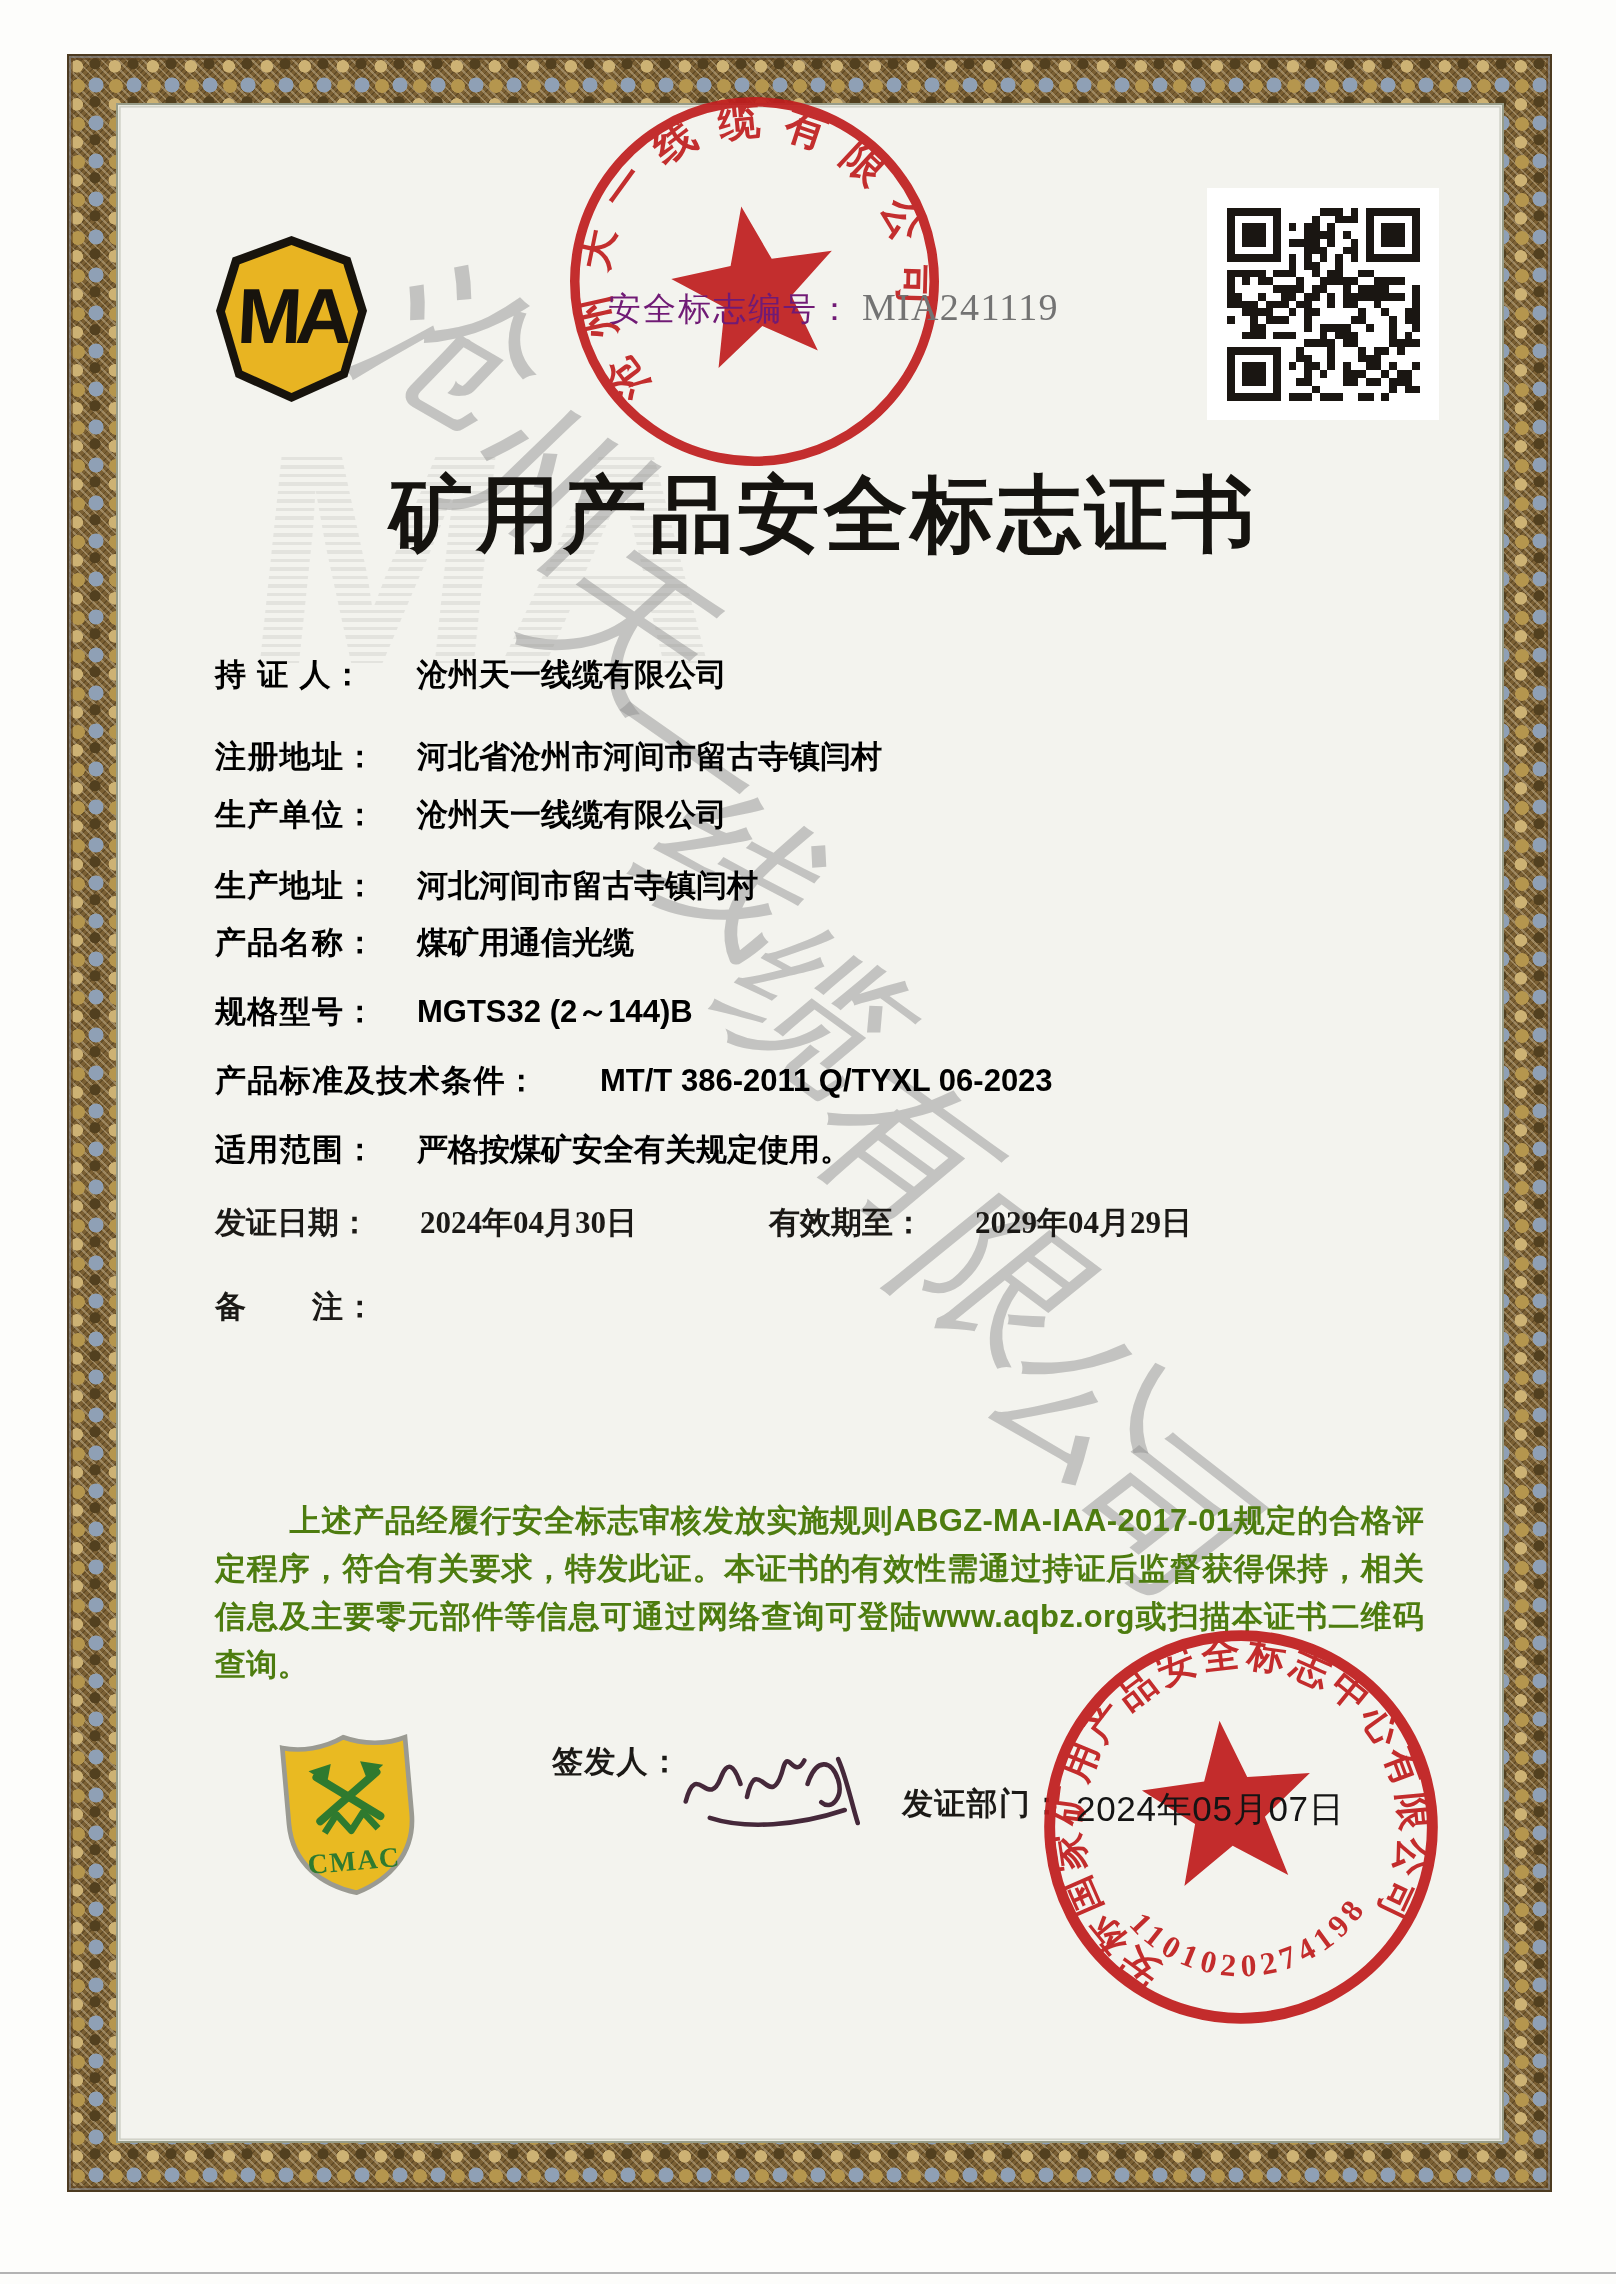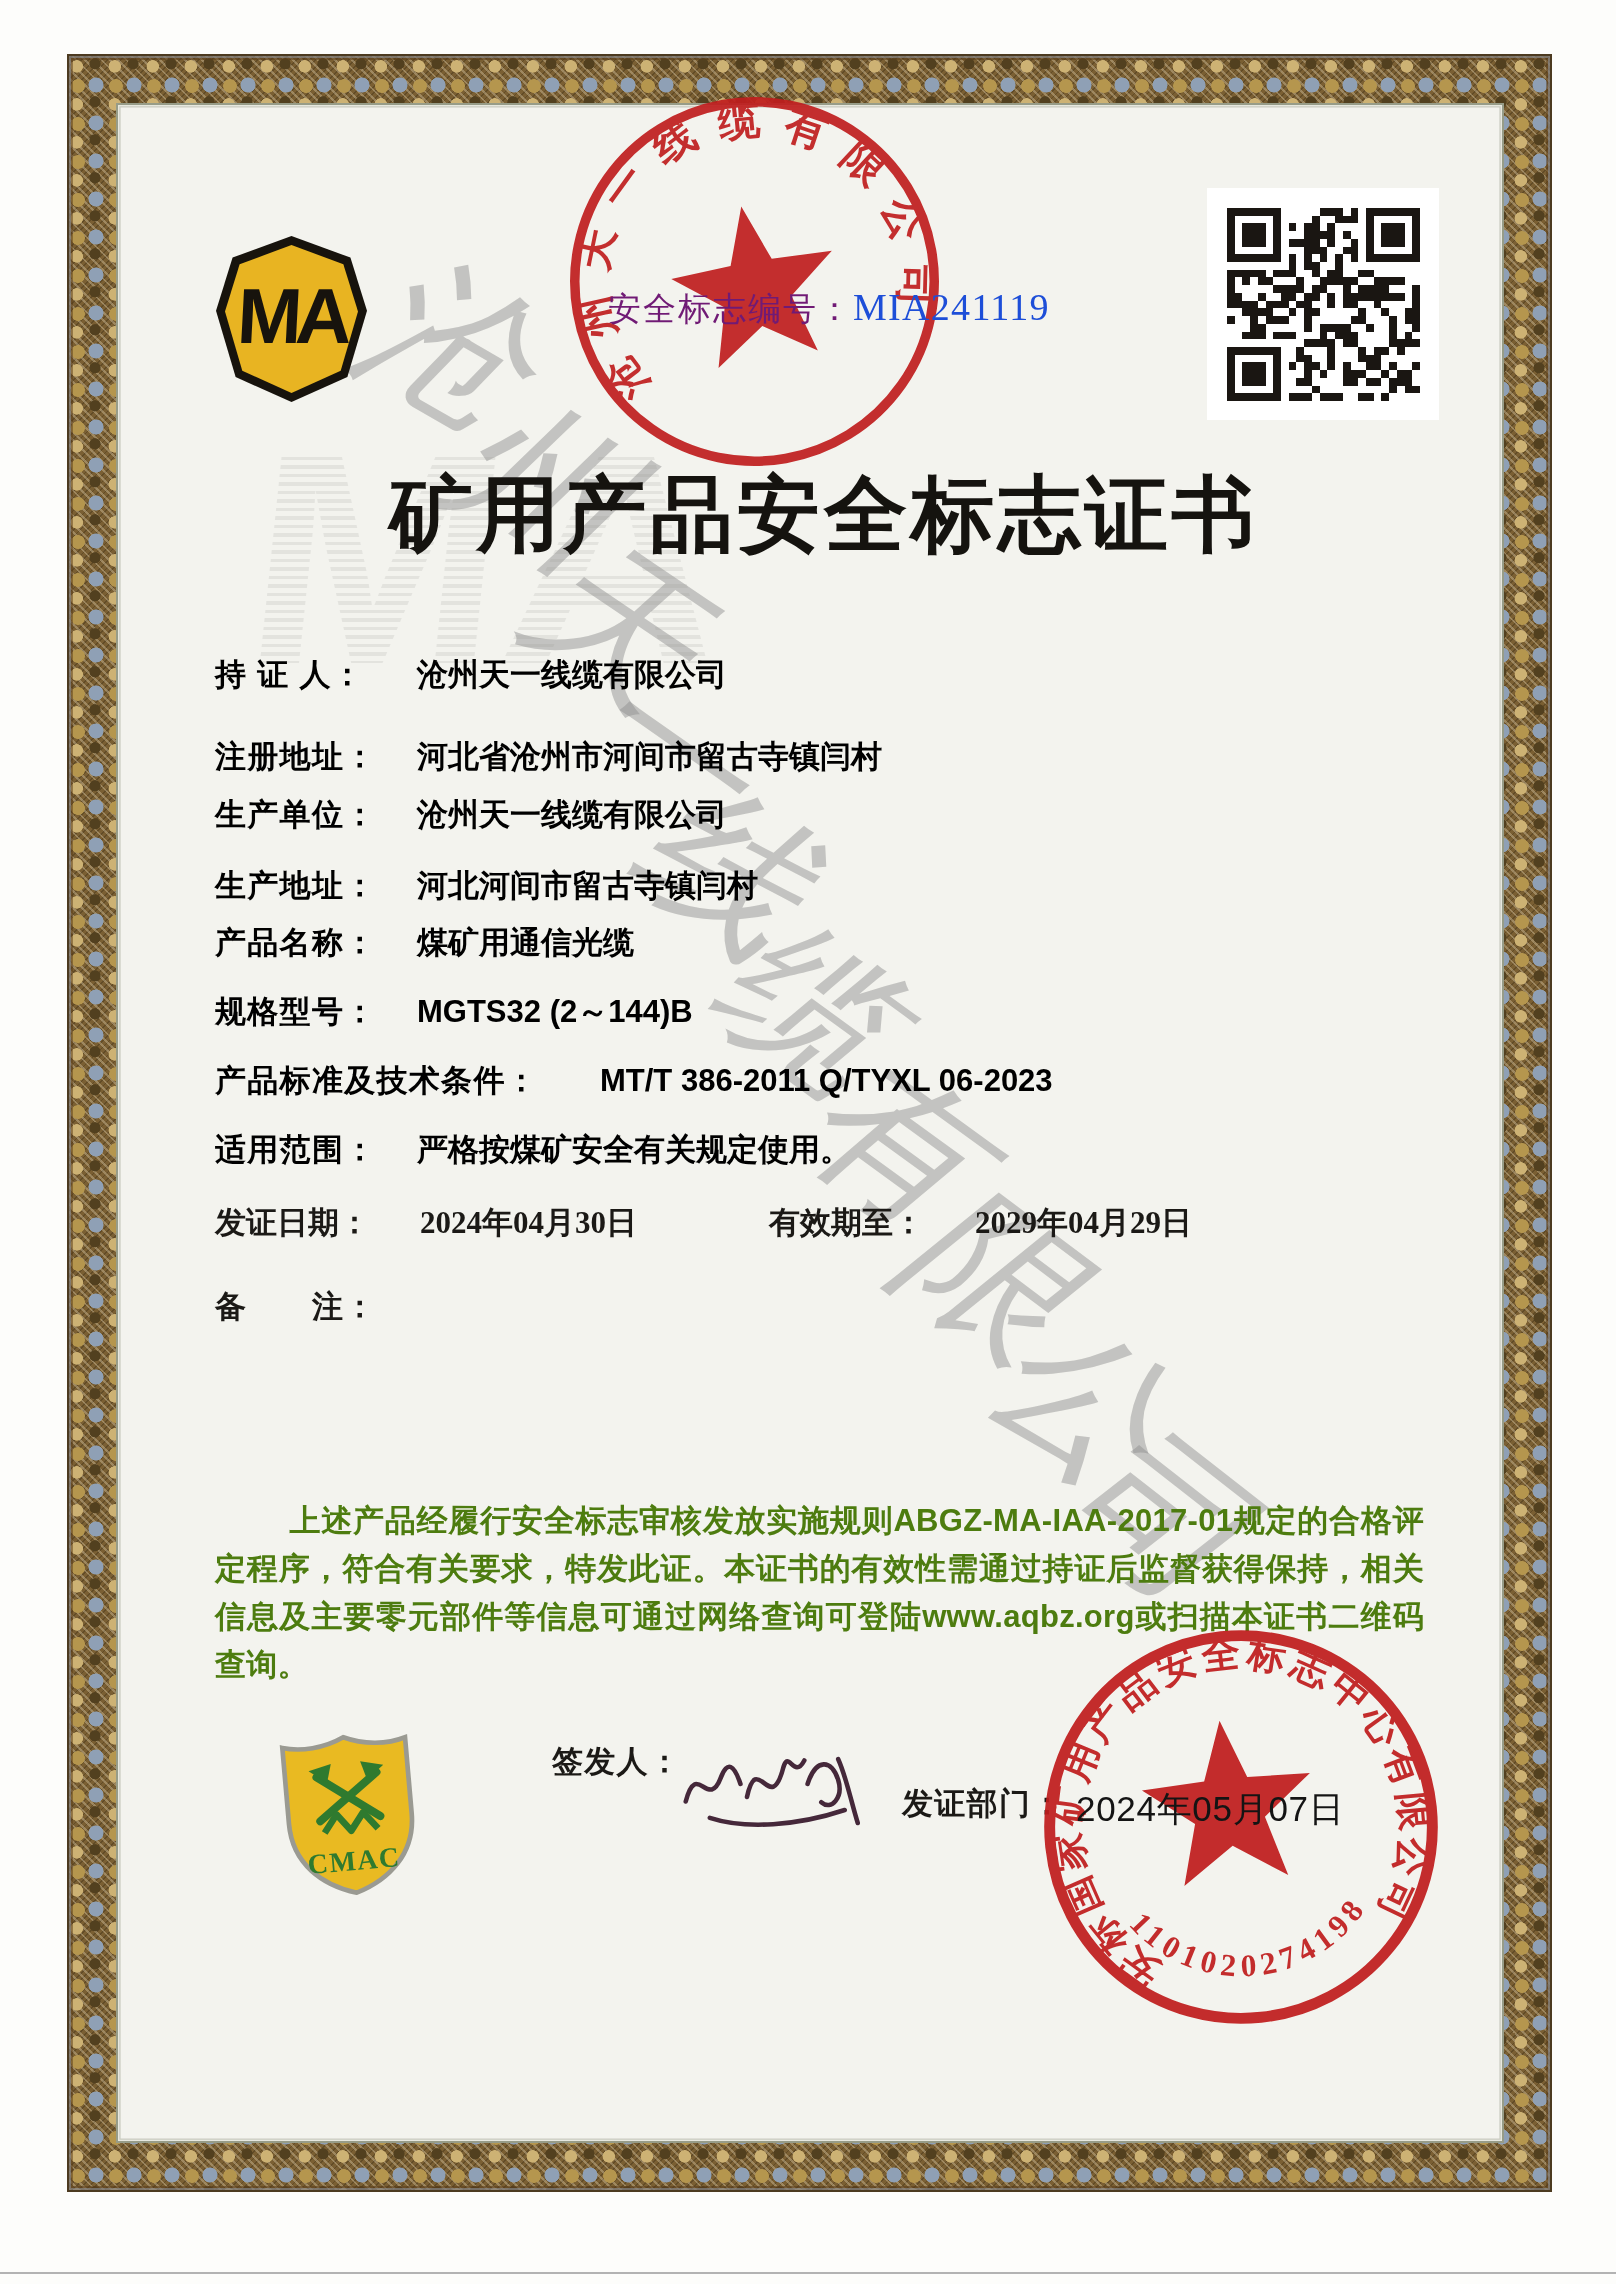--- a/index.html
+++ b/index.html
@@ -50,21 +50,21 @@
   .ma-badge .shell{position:absolute;inset:0;background:#17130d;
     clip-path:polygon(50% 0%,89% 13%,100% 45%,87% 85%,50% 100%,13% 85%,0% 45%,11% 13%);}
   .ma-badge .face{position:absolute;inset:9px;background:#e8b422;
     clip-path:polygon(50% 0%,89% 13%,100% 45%,87% 85%,50% 100%,13% 85%,0% 45%,11% 13%);}
   .ma-badge .txt{position:absolute;inset:0;display:flex;align-items:center;justify-content:center;
     font:900 78px/1 "Liberation Sans","DejaVu Sans",sans-serif;color:#17130d;
     letter-spacing:-6.5px;transform:skewX(-3deg);padding-bottom:5.2px;}
   
   .safety-line{position:absolute;left:608px;top:287px;z-index:5;white-space:nowrap;}
   .safety-line .lab{font:500 33px/1.2 "Liberation Sans","DejaVu Sans",sans-serif;color:#701a75;letter-spacing:2px;text-align:right;}
-  .safety-line .val{font:400 38px/1.1 "Liberation Serif","DejaVu Serif",serif;color:#1d4ed8;letter-spacing:1.3px;}
+  .safety-line .val{font:400 38px/1.1 "Liberation Serif","DejaVu Serif",serif;color:#737373;letter-spacing:1.3px;margin-left:9px;}
   .qr-wrap{position:absolute;left:1207px;top:188px;width:232px;height:232px;background:#fff;z-index:3;
     display:flex;align-items:center;justify-content:center;}
   
   .title{position:absolute;left:0;top:468px;width:1616px;text-align:center;z-index:3;
     font:900 83px/1.15 "Liberation Serif","DejaVu Serif",serif;letter-spacing:3.9px;color:#15130f;padding-left:16px;}
   
   .row{position:absolute;left:215px;z-index:3;white-space:nowrap;
     font:700 31px/1.15 "Liberation Sans","DejaVu Sans",sans-serif;color:#000000;}
   .row .lab{display:inline-block;min-width:202px;letter-spacing:1.3px;}
   .row.wide .lab{min-width:0;}

